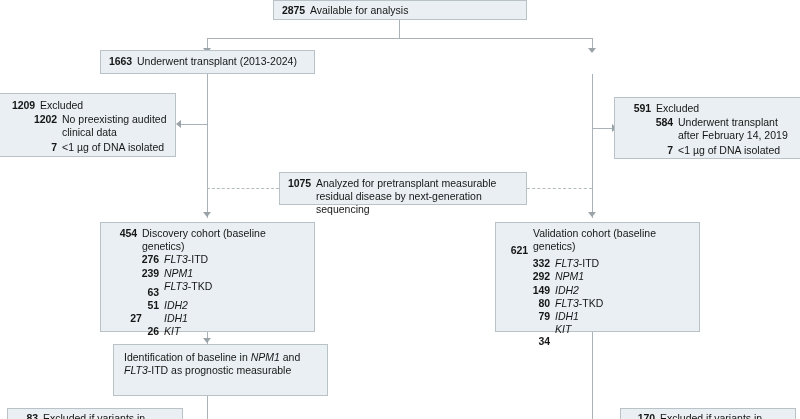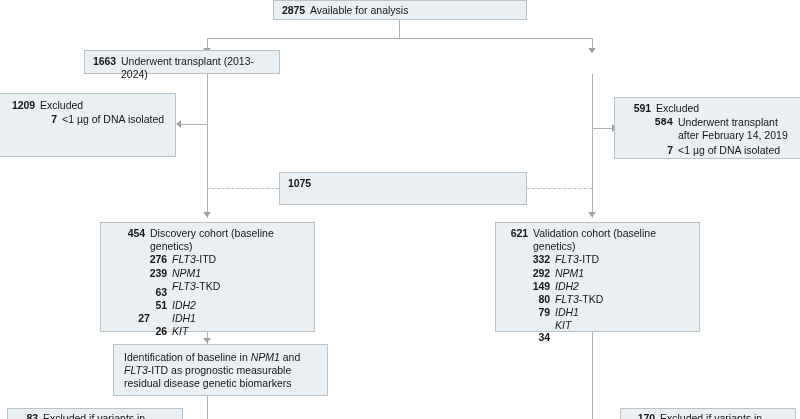--- a/index.html
+++ b/index.html
@@ -99,61 +99,66 @@
 
   <div class="vline" style="left:592px;top:332px;height:87px;"></div>
 
   <div class="box" style="left:273px;top:0px;width:254px;height:20px;padding:3px 8px 0 8px;">
     <div class="row">
       <span class="num" style="min-width:0;">2875</span>
       <span class="lbl">Available for analysis</span>
     </div>
   </div>
 
-  <div class="box" style="left:84px;top:50px;width:196px;height:24px;padding:4px 8px 16px 8px;">
+  <div class="box" style="left:100px;top:50px;width:215px;height:24px;padding:4px 8px 16px 8px;">
     <div class="row">
       <span class="num">1663</span>
       <span class="lbl">Underwent transplant (2013-2024)</span>
     </div>
   </div>
 
 
   <div class="box" style="left:-6px;top:93px;width:182px;height:64px;padding:5px 6px 0 6px;">
     <div class="row">
       <span class="num" style="width:34px;">1209</span>
       <span class="lbl">Excluded</span>
     </div>
     <div class="row" style="margin-top:1px;">
+      <span class="num" style="width:56px;">1202</span>
+      <span class="lbl">No preexisting audited clinical data</span>
+    </div>
+    <div class="row" style="margin-top:1px;">
       <span class="num" style="width:56px;">7</span>
       <span class="lbl">&lt;1 µg of DNA isolated</span>
     </div>
   </div>
 
   <div class="box" style="left:614px;top:97px;width:192px;height:62px;padding:4px 6px 0 6px;">
     <div class="row">
       <span class="num" style="width:30px;">591</span>
       <span class="lbl">Excluded</span>
     </div>
     <div class="row" style="margin-top:1px;">
-      <span class="num" style="width:52px;font-family:Liberation Mono, monospace;">584</span>
+      <span class="num" style="width:52px;">584</span>
       <span class="lbl">Underwent transplant after February 14, 2019</span>
     </div>
     <div class="row" style="margin-top:1px;">
       <span class="num" style="width:52px;">7</span>
       <span class="lbl">&lt;1 µg of DNA isolated</span>
     </div>
   </div>
 
   <div class="box" style="left:279px;top:172px;width:248px;height:33px;padding:4px 8px 0 8px;">
     <div class="row">
       <span class="num">1075</span>
-    </div>
-  </div>
-
-  <div class="box" style="left:100px;top:222px;width:215px;height:110px;padding:4px 8px 0 20px;">
+      <span class="lbl">Analyzed for pretransplant measurable residual disease by next-generation sequencing</span>
+    </div>
+  </div>
+
+  <div class="box" style="left:100px;top:222px;width:215px;height:110px;padding:4px 8px 0 12px;">
     <div class="row">
       <span class="num" style="width:24px;">454</span>
       <span class="lbl">Discovery cohort (baseline genetics)</span>
     </div>
     <div id="disc-genes">
         <div class="row">
           <span class="num" style="width: 46px;">276</span>
           <span class="lbl"><span class="ital">FLT3</span><span>-ITD</span></span>
         </div>
         <div class="row">
@@ -174,21 +179,21 @@
         </div>
         <div class="row">
           <span class="num" style="width: 46px;">26</span>
           <span class="lbl"><span class="ital">KIT</span></span>
         </div>
       </div>
   </div>
 
   <div class="box" style="left:495px;top:222px;width:205px;height:110px;padding:4px 8px 0 8px;">
     <div class="row">
-      <span class="num" style="width:24px;">621</span>
+      <span class="num" style="width:24px;margin-top:17px;">621</span>
       <span class="lbl">Validation cohort (baseline genetics)</span>
     </div>
     <div id="val-genes">
         <div class="row">
           <span class="num" style="width: 46px;">332</span>
           <span class="lbl"><span class="ital">FLT3</span><span>-ITD</span></span>
         </div>
         <div class="row">
           <span class="num" style="width: 46px;">292</span>
           <span class="lbl"><span class="ital">NPM1</span></span>
@@ -212,21 +217,20 @@
       </div>
   </div>
 
   <div class="box" style="left:113px;top:344px;width:215px;height:52px;padding:6px 10px 0 10px;">
     <div>
       <span>Identification of baseline in </span><span class="ital">NPM1</span><span> and</span>
     </div>
     <div>
       <span class="ital">FLT3</span><span>-ITD as prognostic measurable</span>
     </div>
-    <div>residual disease genetic biomarkers</div>
   </div>
 
   <div class="box" style="left:7px;top:408px;width:176px;height:40px;padding:3px 6px 0 6px;">
     <div class="row">
       <span class="num" style="width:24px;">83</span>
       <span class="lbl">Excluded if variants in</span>
     </div>
   </div>
 
   <div class="box" style="left:620px;top:408px;width:176px;height:40px;padding:3px 6px 0 6px;">

